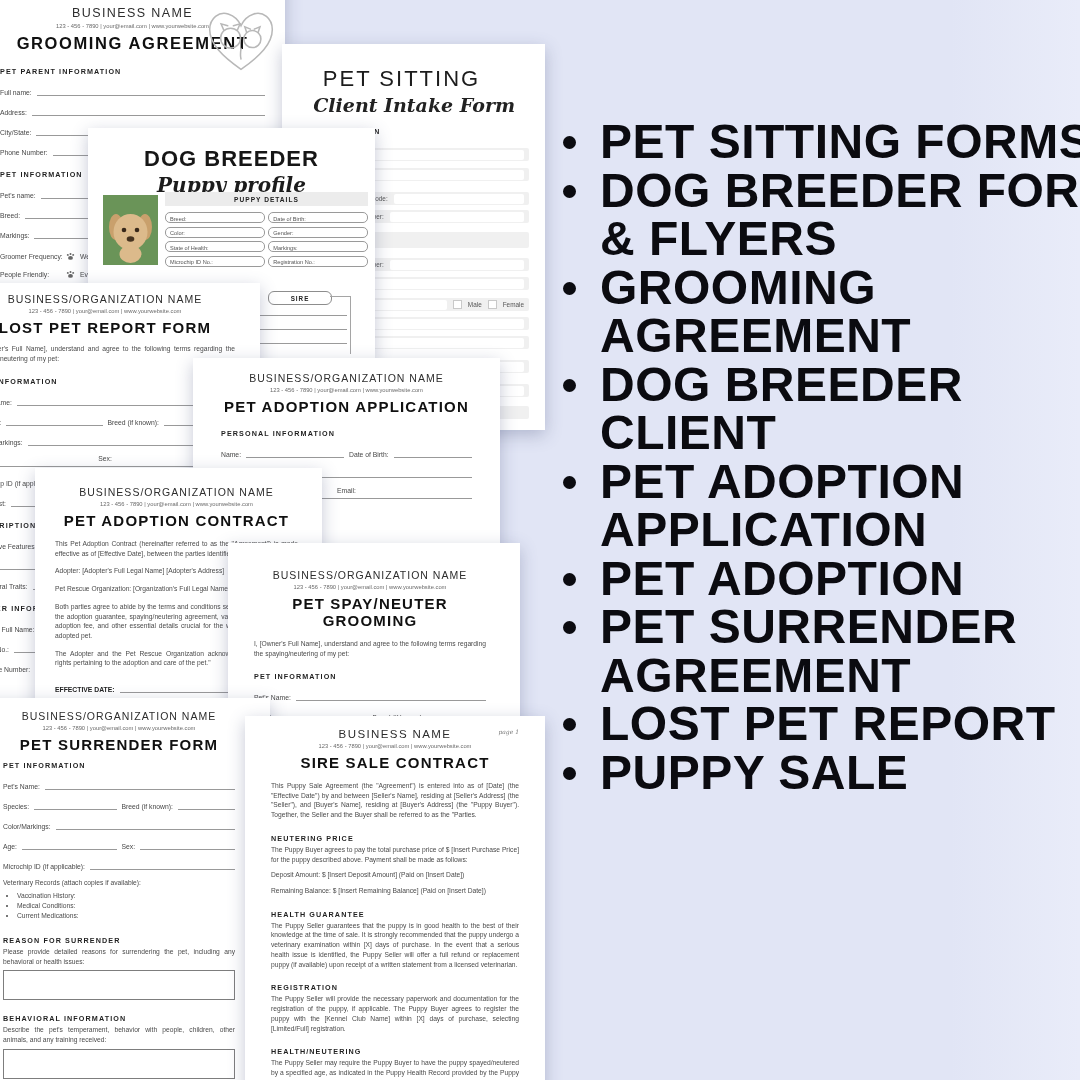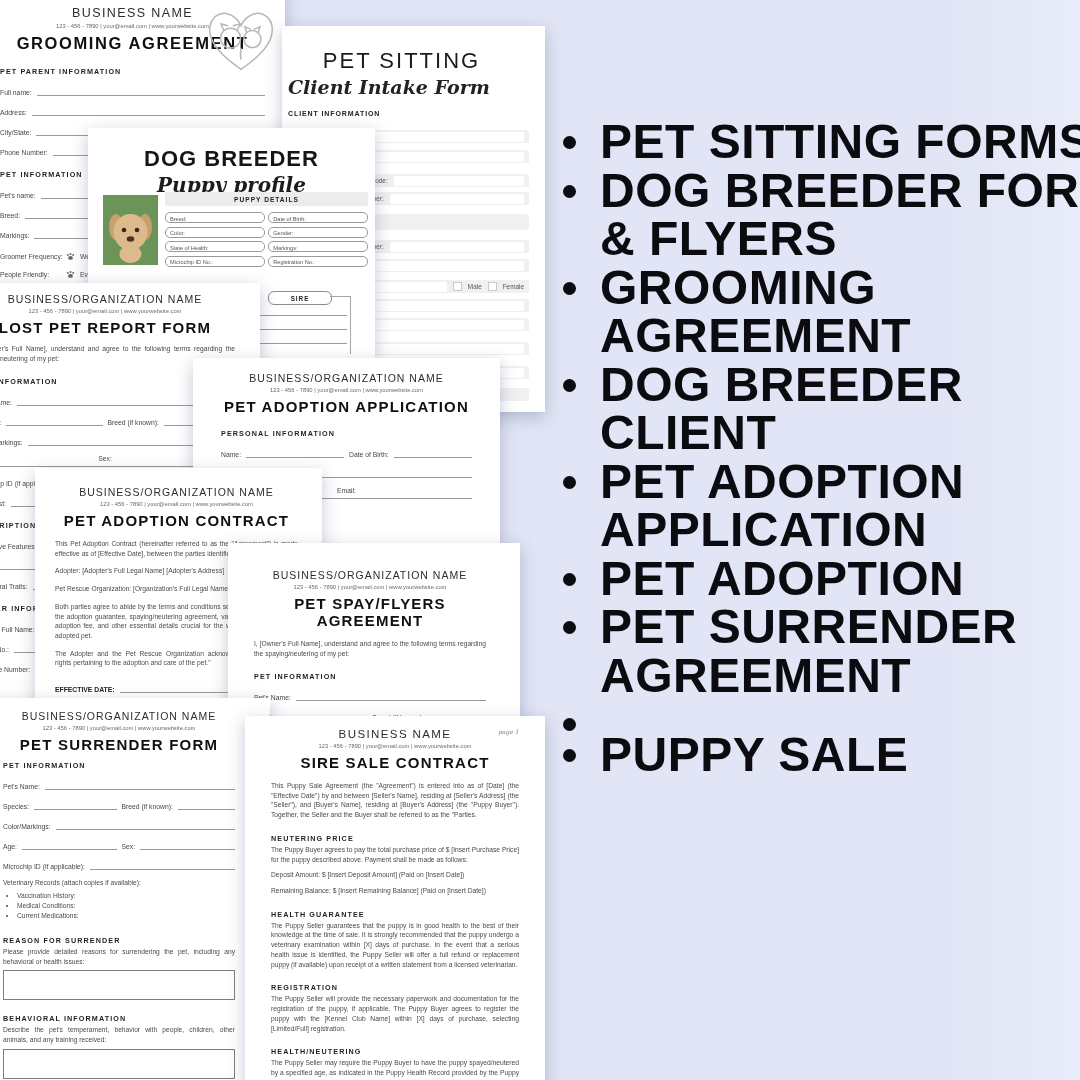--- a/index.html
+++ b/index.html
@@ -29,24 +29,24 @@
     font-family:"DejaVu Serif",serif}
 
   
   .d-grooming{left:-65px;top:-42px;width:350px;height:478px;z-index:1;padding:48px 20px 0 65px}
   .logo{position:absolute;left:268px;top:45px;width:76px;height:74px}
   .d-grooming .dhead{width:265px}
   .trait{display:flex;align-items:center;font-size:6.8px;color:#474747;margin-top:8.5px}
   .trait .tl{width:66px}
   .paw{width:9px;height:9px;margin-right:5px;fill:#666;flex:none}
 
-  .d-petsitting{left:282px;top:26px;width:263px;height:386px;z-index:2;padding:22px 30px 0 6px}
+  .d-petsitting{left:282px;top:44px;width:263px;height:386px;z-index:2;padding:22px 30px 0 6px}
   .ps-title{font-size:22px;letter-spacing:2px;color:#1c1c1c;text-align:center}
   .ps-sub{font-size:19px;font-family:"DejaVu Serif",serif;font-style:italic;font-weight:700;
-    color:#222;text-align:left;margin-top:2px}
+    color:#222;text-align:right;margin-top:2px}
   .pssec{position:absolute;left:6px;top:84px;font-size:7px;font-weight:700;letter-spacing:.9px;color:#222}
   .psrow{position:absolute;left:6px;right:16px;height:13px;background:#f0f0f0;border-radius:2px;
     display:flex;align-items:center;gap:6px;font-size:6.4px;color:#555;padding:0 5px;box-sizing:border-box}
   .inp{background:#fff;border-radius:2px;height:10px;flex:1}
   .inp.fx60{flex:none;width:60px}.inp.fx40{flex:none;width:40px}.inp.fx50{flex:none;width:50px}
   .cb{width:7px;height:7px;background:#fff;border:1px solid #c9c9c9;flex:none}
 
   .d-puppy{left:88px;top:128px;width:287px;height:230px;z-index:3;padding:18px 15px 0 15px}
   .pp-title{font-size:22px;font-weight:700;letter-spacing:1px;color:#161616;text-align:center}
   .pp-sub{font-size:20px;font-family:"DejaVu Serif",serif;font-style:italic;font-weight:700;
@@ -378,21 +378,21 @@
       <span class="blab">EFFECTIVE DATE:</span>
       <span class="fline" style="max-width:118px"></span>
     </div>
     <div class="para mt6">This agreement shall take effect as of [effective date], the date on which it was signed by the parties.</div>
   </section>
 
   <section class="doc d-spay">
     <div class="dhead">
       <div class="biz sm">BUSINESS/ORGANIZATION NAME</div>
       <div class="contact">123 - 456 - 7890   |   your@email.com   |   www.yourwebsite.com</div>
-      <div class="dtitle sm">PET SPAY/FLYERS AGREEMENT</div>
+      <div class="dtitle sm">PET SPAY/NEUTER GROOMING</div>
     </div>
     <div class="para mt10">I, [Owner's Full Name], understand and agree to the following terms regarding the spaying/neutering of my pet:</div>
     <div class="sec">PET INFORMATION</div>
     <div class="frow">
         <span>Pet's Name:</span>
         <span class="fline"></span>
       </div>
     <div class="frow">
       <span class="half">
           <span>Species:</span>
@@ -527,20 +527,21 @@
     <li>
         <span class="dot"></span>
         <span class="ftxt">PET SURRENDER</span>
       </li>
     <li>
         <span class="nodot"></span>
         <span class="ftxt">AGREEMENT</span>
       </li>
     <li>
         <span class="dot"></span>
+        <span class="ftxt">LOST PET REPORT</span>
       </li>
     <li>
         <span class="dot"></span>
         <span class="ftxt">PUPPY SALE</span>
       </li>
   </ul>
 
 </div>
 
 </body></html>

